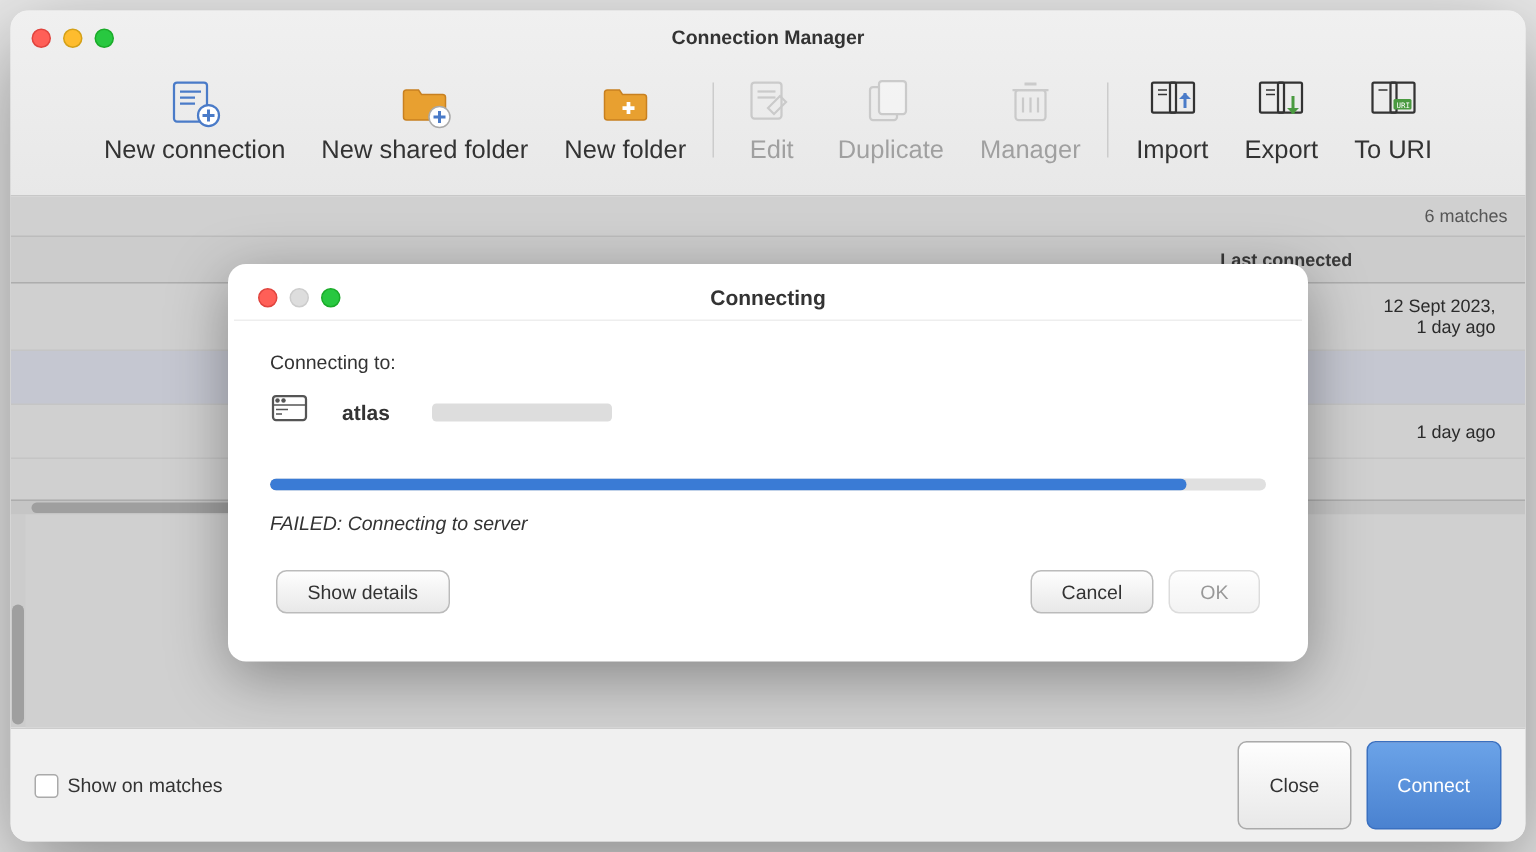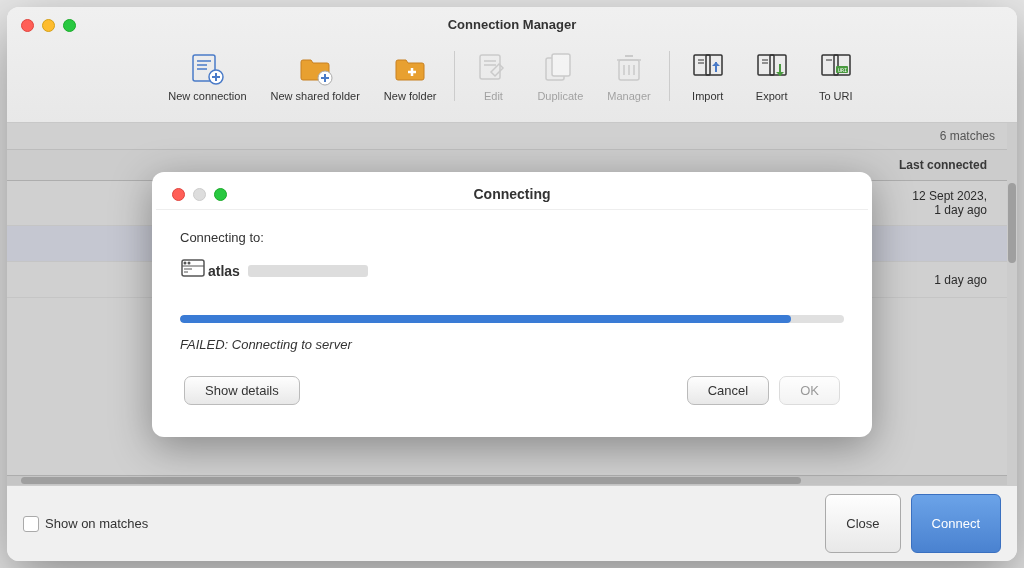--- a/index.html
+++ b/index.html
@@ -86,37 +86,37 @@
     .toolbar-btn .icon-area {
       width: 36px;
       height: 36px;
       display: flex;
       align-items: center;
       justify-content: center;
       font-size: 28px;
     }
 
     .toolbar-btn .btn-label {
-      font-size: 11px;
+      font-size: 17px;
       color: #333;
       white-space: nowrap;
       text-align: left;
     }
 
     .toolbar-separator {
       width: 1px;
       height: 50px;
       background: #ccc;
       margin: 0 4px;
     }
 
     
     .main-content {
       display: flex;
-      flex-direction: row;
+      flex-direction: column;
       flex: 1;
       overflow: hidden;
       position: relative;
     }
 
     
     .bg-panel {
       flex: 1;
       display: flex;
       flex-direction: column;
@@ -145,21 +145,21 @@
     }
 
     .table-header-cell {
       font-size: 12px;
       font-weight: 600;
       color: #444;
       padding: 4px 12px;
     }
     .col-name { flex: 2; }
     .col-user { flex: 1.5; }
-    .col-last { flex: 1.5; text-align: right; padding-right: 20px; }
+    .col-last { flex: 1.5; text-align: center; padding-right: 20px; }
 
     .table-body { flex: 1; overflow-y: auto; }
 
     .table-row {
       display: flex;
       align-items: center;
       border-bottom: 1px solid #e8e8e8;
       padding: 6px 0;
       min-height: 36px;
     }
@@ -300,21 +300,21 @@
     .connecting-to-label {
       font-size: 13px;
       font-weight: 400;
       color: #333;
       margin-bottom: 10px;
     }
 
     .server-row {
       display: flex;
       align-items: center;
-      gap: 2px;
+      gap: 22px;
       margin-bottom: 28px;
     }
 
     .server-icon {
       font-size: 22px;
     }
 
     .server-name {
       font-size: 14px;
       font-weight: 600;

